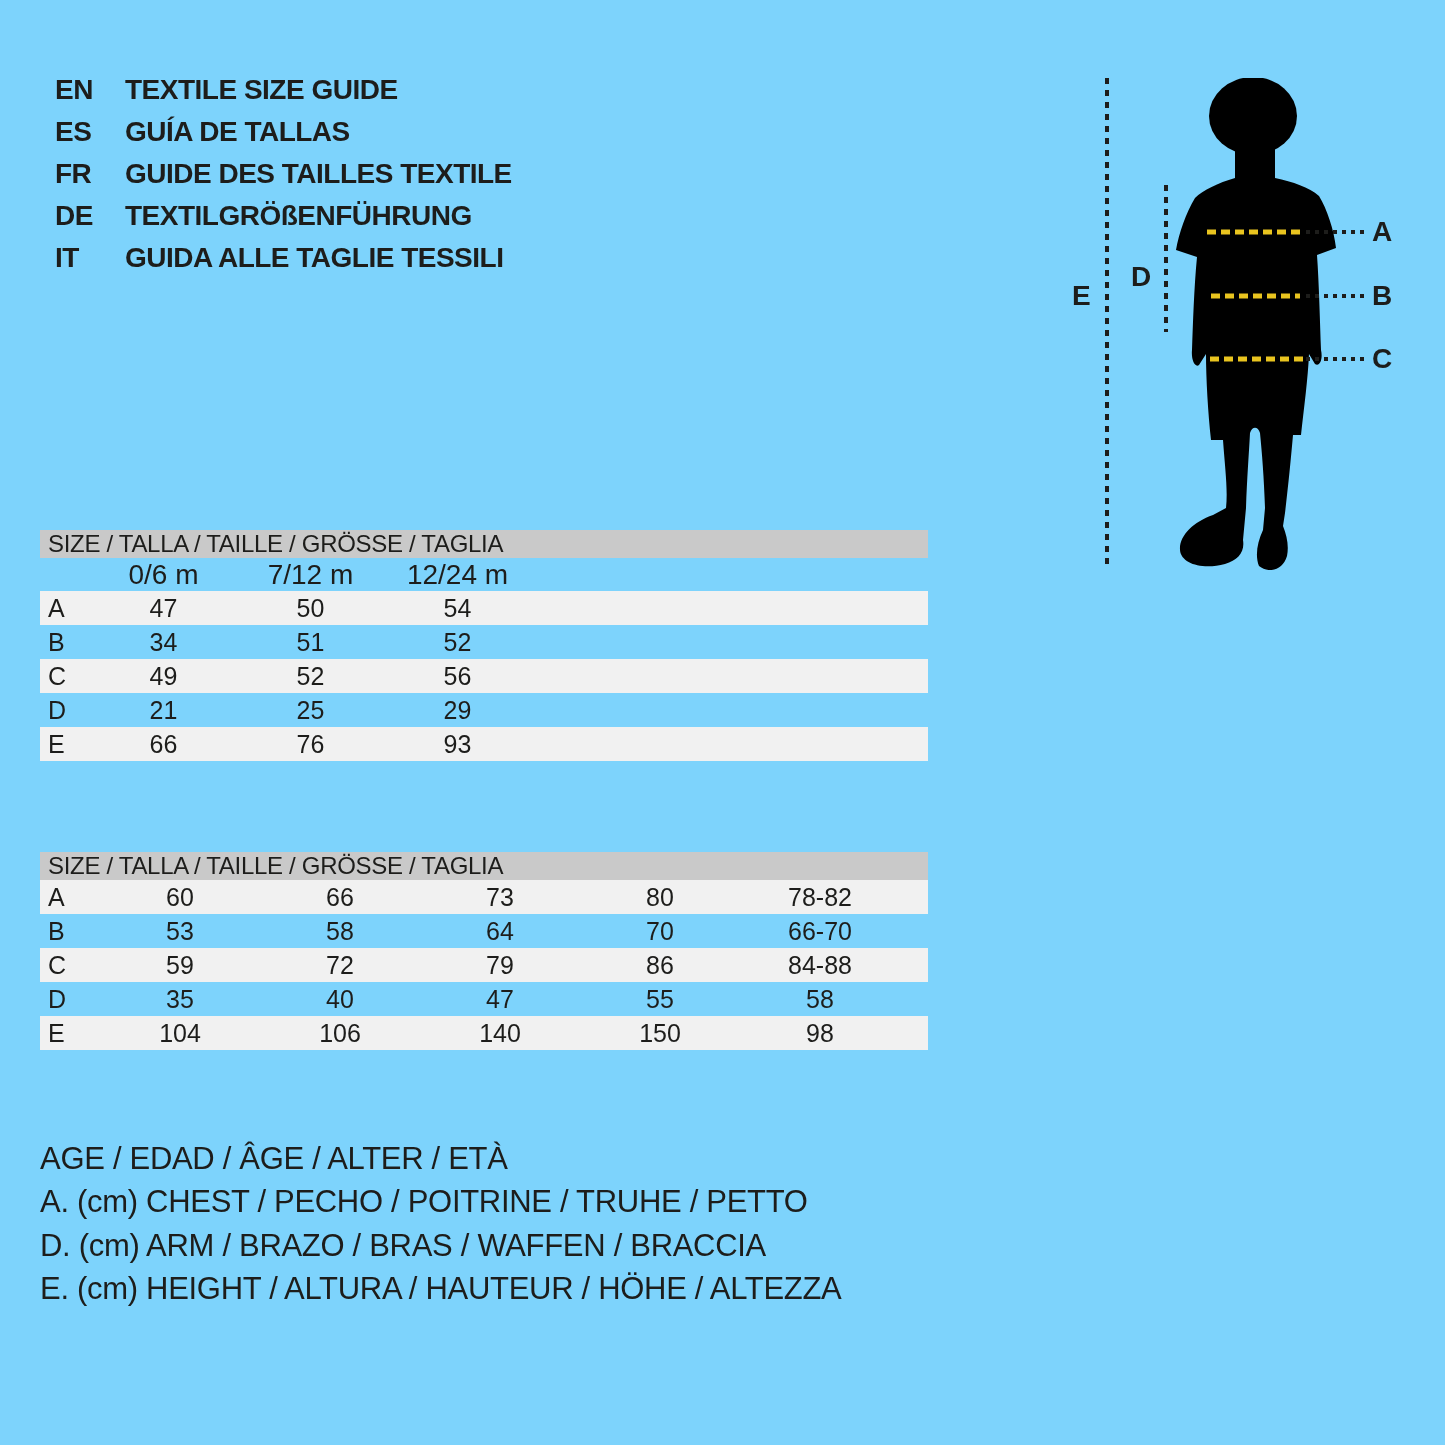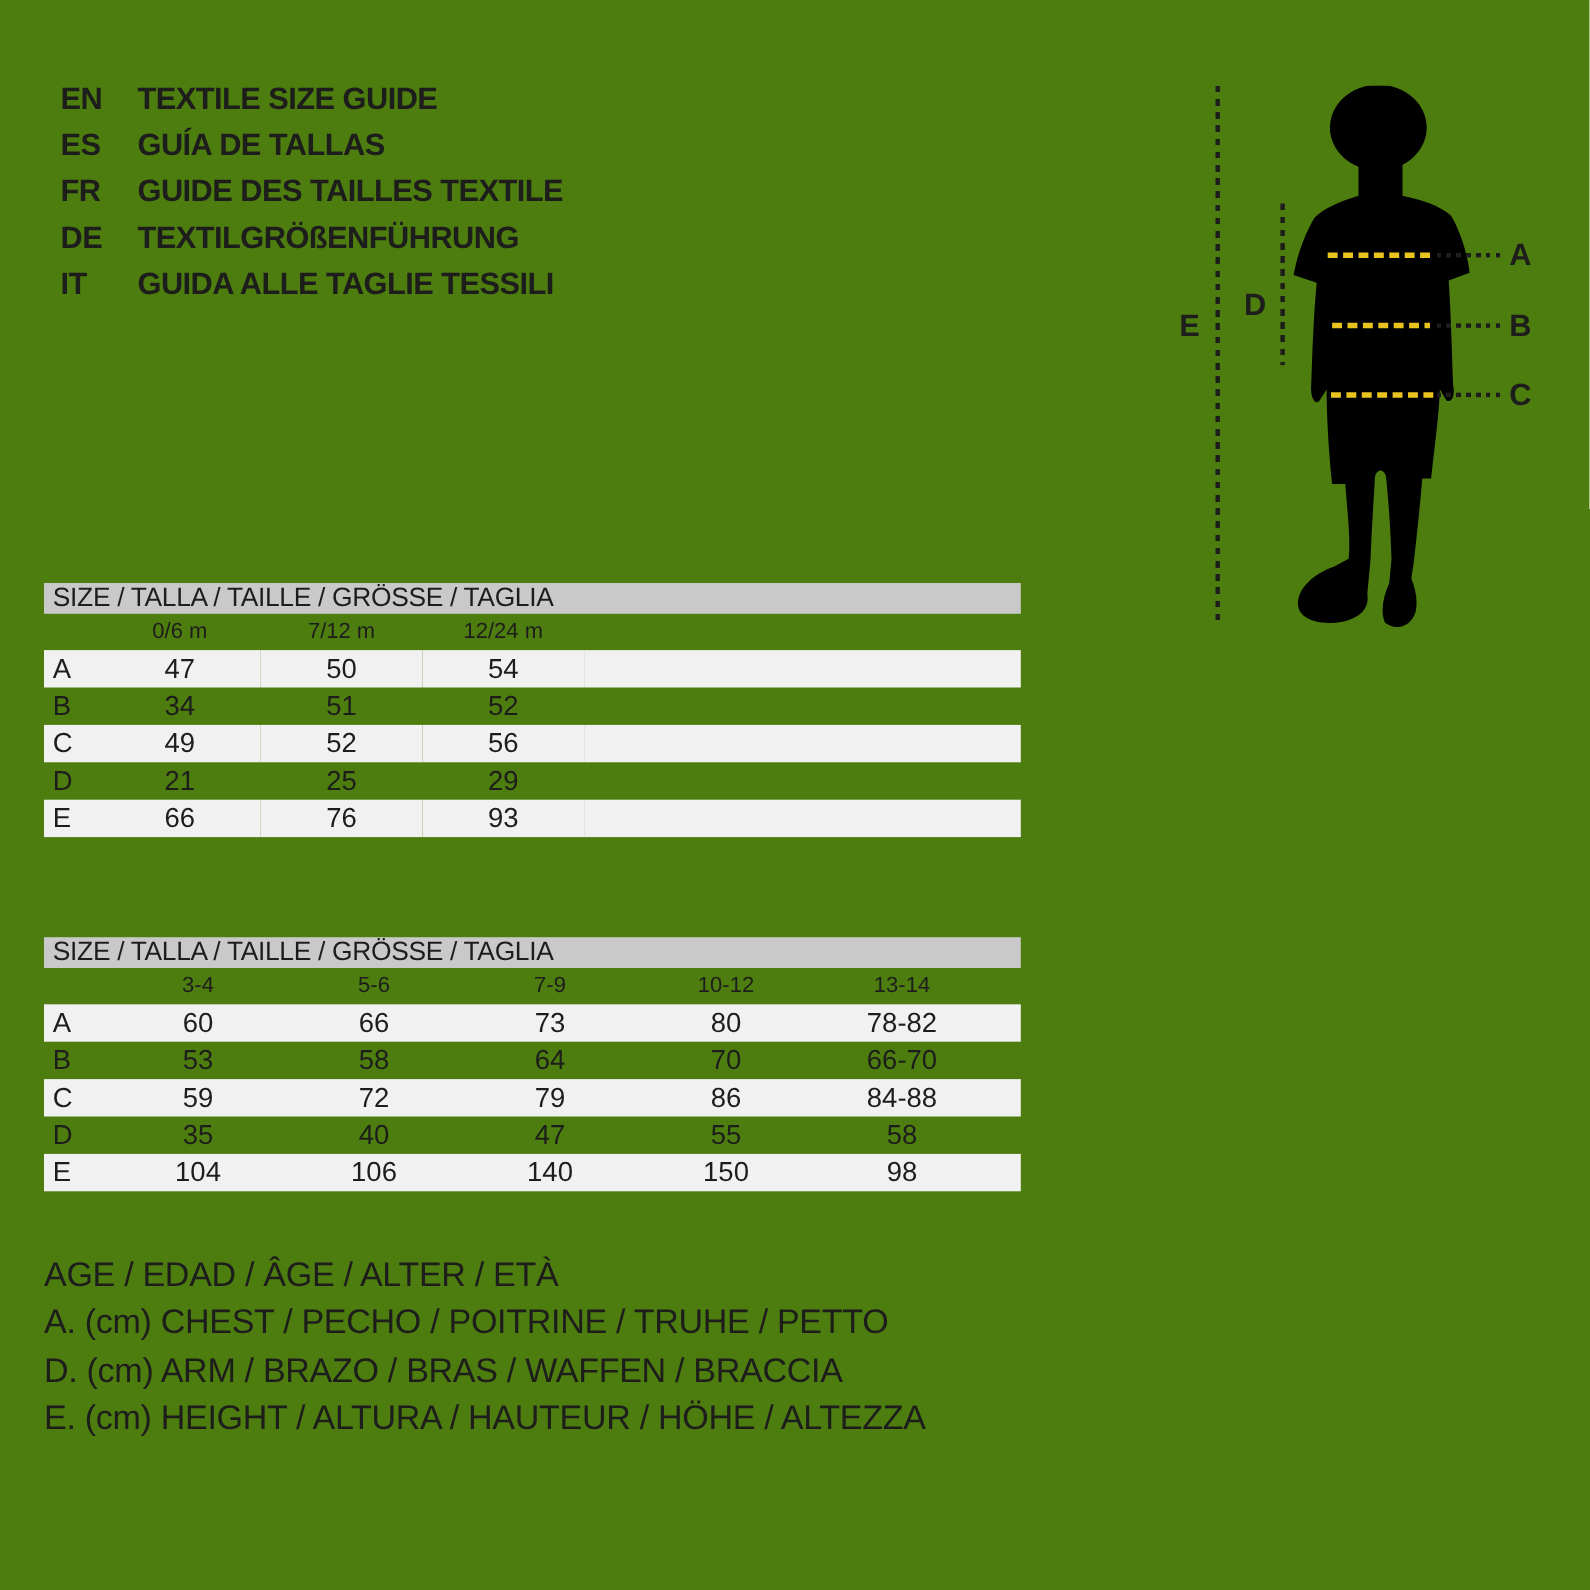--- a/index.html
+++ b/index.html
@@ -6,21 +6,21 @@
     --ink:#1d1d1b;
     --bar:#c9c9c9;
     --stripe:#f1f1f1;
     --accent:#e9c41f;
   }
   html,body{margin:0;padding:0;background:#ffffff;}
   body{font-family:"Liberation Sans", sans-serif; color:var(--ink);}
   .canvas{
     position:relative;
     width:1445px;height:1445px;
-    background:#4d7c0f;
+    background:#7dd3fc;
     overflow:hidden;
   }
   
   .lang-block{position:absolute;left:55px;top:74px;}
   .lang-row{display:flex;height:42px;align-items:flex-start;}
   .lang-code{display:inline-block;width:70px;font-size:28px;font-weight:bold;letter-spacing:-0.5px;}
   .lang-title{display:inline-block;font-size:28px;font-weight:bold;letter-spacing:-0.5px;white-space:nowrap;}
 
   
   .figure{position:absolute;left:1060px;top:60px;width:385px;height:560px;}
@@ -46,21 +46,21 @@
   .cond{display:inline-block;transform:scaleX(0.95);transform-origin:0 50%;}
   .babies-heading{top:481px;}
   .children-heading{top:803px;}
 
   
   .size-table{position:absolute;left:40px;width:888px;border-collapse:collapse;table-layout:fixed;}
   .babies-table{top:530px;}
   .children-table{top:852px;}
   .size-table td{padding:0;font-size:25px;vertical-align:middle;}
   .size-bar td{background:var(--bar);height:18px;font-size:24px;padding-left:8px;letter-spacing:-0.3px;white-space:nowrap;}
-  .colhead-row td{height:33px;text-align:center;font-size:20px;}
+  .colhead-row td{height:33px;text-align:center;font-size:28px;}
   .data-row td{height:34px;text-align:center;}
   .data-row td.rowlabel{text-align:left;padding-left:8px;}
   .data-row.striped td{background:var(--stripe);}
 
   
   .legend{position:absolute;left:40px;top:1141px;}
   .legend-line{height:43.4px;font-size:31px;letter-spacing:-0.3px;white-space:nowrap;}
 </style>
 </head>
 <body>
@@ -212,29 +212,20 @@
         <col style="width:160px">
         <col style="width:160px">
         <col style="width:160px">
         <col style="width:160px">
         <col style="width:28px">
     </colgroup>
     <tbody>
         <tr class="size-bar">
       <td colspan="7">SIZE / TALLA / TAILLE / GRÖSSE / TAGLIA</td>
     </tr>
-    <tr class="colhead-row">
-      <td></td>
-      <td>3-4</td>
-      <td>5-6</td>
-      <td>7-9</td>
-      <td>10-12</td>
-      <td>13-14</td>
-      <td></td>
-    </tr>
     <tr class="data-row striped">
       <td class="rowlabel">A</td>
       <td>60</td>
       <td>66</td>
       <td>73</td>
       <td>80</td>
       <td>78-82</td>
       <td></td>
     </tr>
     <tr class="data-row">

